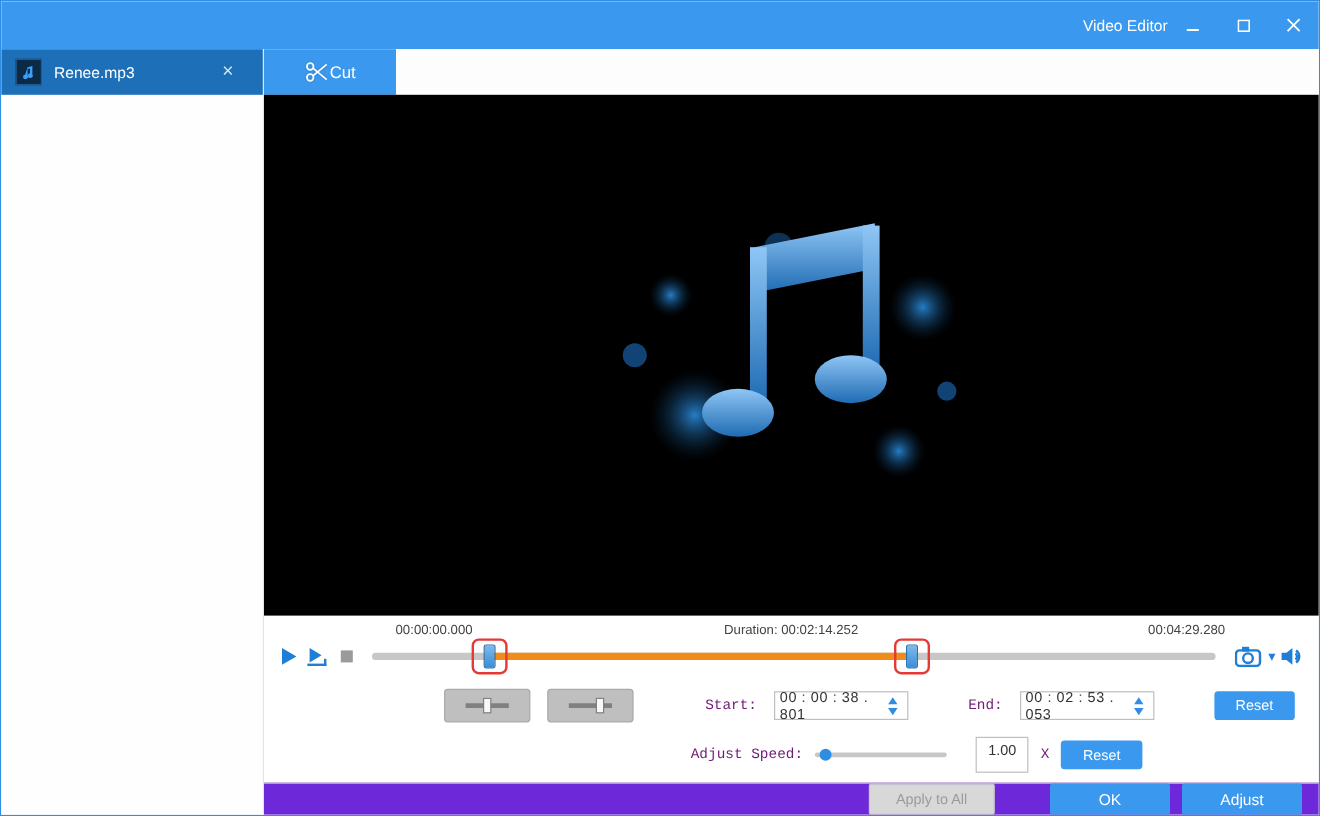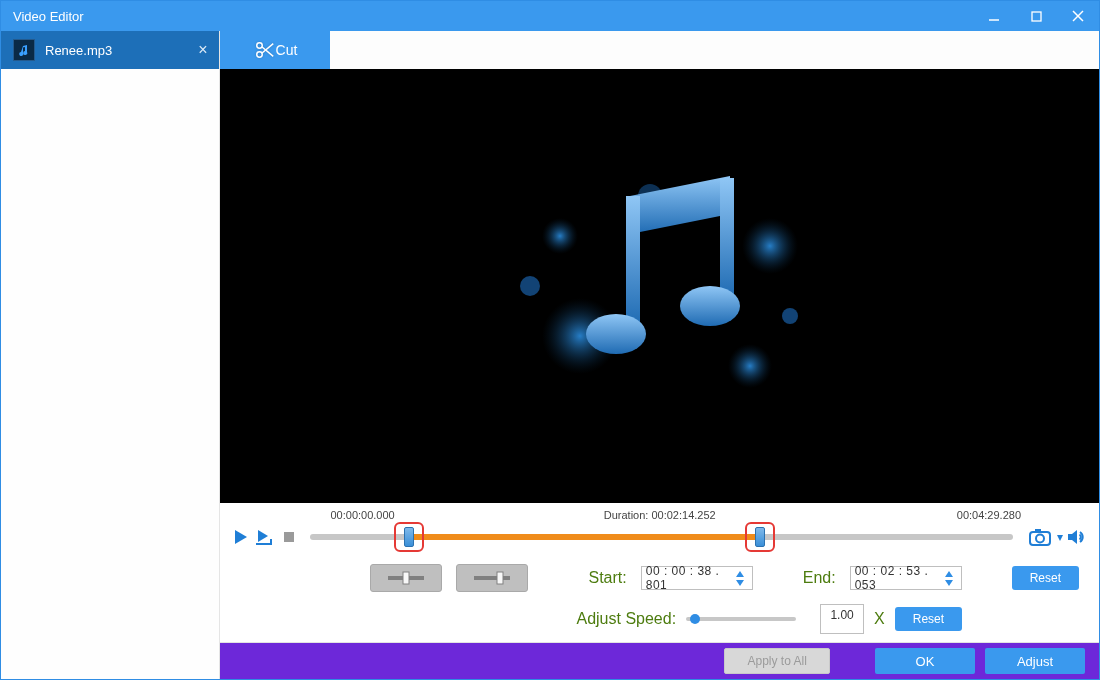--- a/index.html
+++ b/index.html
@@ -1,26 +1,26 @@
 <!DOCTYPE html>
 <html><head>
 <meta charset="utf-8">
 <style>
   html,body{margin:0;padding:0;font-family:"Segoe UI",Arial,sans-serif;font-size:12px;color:#333;background:#fff;}
   *{box-sizing:border-box;}
   .window{width:1100px;height:680px;border:1px solid #2f8de4;display:flex;flex-direction:column;overflow:hidden;}
   
-  .titlebar{height:30px;background:#3a99ee;display:flex;align-items:center;color:#fff;font-size:13px;padding:0 0 0 12px;}
+  .titlebar{height:40px;background:#3a99ee;display:flex;align-items:center;color:#fff;font-size:13px;padding:0 0 0 12px;text-align:right;}
   .titlebar .title{flex:1;}
   .winbtn{width:42px;height:30px;display:flex;align-items:center;justify-content:center;color:#fff;}
   
   .body{flex:1;display:flex;min-height:0;}
   
   .sidebar{width:244px;background:#fefefe;border-right:1px solid #e5e5e5;display:flex;flex-direction:column;}
-  .file-tab{height:38px;background:#1d6fb8;color:#fff;display:flex;align-items:center;padding:0 12px 0 12px;gap:10px;font-size:13px;}
+  .file-tab{height:38px;background:#1d6fb8;color:#fff;display:flex;align-items:center;padding:0 24px 0 12px;gap:10px;font-size:13px;}
   .file-tab .ficon{width:22px;height:22px;background:#0a2a46;border:1px solid #245a8d;display:flex;align-items:center;justify-content:center;}
   .file-tab .close{margin-left:auto;font-size:16px;color:#dbe9f6;}
   
   .main{flex:1;display:flex;flex-direction:column;background:#fff;}
   .toolbar{height:38px;background:#fdfdfd;display:flex;align-items:flex-start;}
   .tool-cut{width:110px;height:38px;background:#3a99ee;color:#fff;display:flex;align-items:center;justify-content:center;font-size:14px;font-weight:500;}
   .tool-cut svg{filter:drop-shadow(0 0 1px rgba(0,0,0,.2));}
   .preview{flex:0 0 434px;background:#000;position:relative;margin:0;overflow:hidden;}
   .music-art{position:absolute;left:50%;top:50%;transform:translate(-50%,-50%);}
   
@@ -35,21 +35,21 @@
   .track{position:absolute;left:0;right:0;top:50%;height:6px;margin-top:-3px;background:#c7c7c7;border-radius:3px;}
   .track-sel{position:absolute;top:50%;height:6px;margin-top:-3px;background:#f08c1a;border-radius:2px;}
   .handle-box{position:absolute;top:50%;margin-top:-15px;width:30px;height:30px;border:2px solid #e53935;border-radius:6px;display:flex;align-items:center;justify-content:center;}
   .handle-inner{width:10px;height:20px;background:linear-gradient(#7fb9ea,#3a8fd8);border:1px solid #2c72b0;border-radius:2px;}
   .cam-vol{display:flex;align-items:center;gap:4px;margin-left:4px;}
   
   .controls{padding:16px 20px 8px 20px;display:flex;flex-direction:column;gap:12px;}
   .row1{display:flex;align-items:center;gap:14px;}
   .grey-btn{width:72px;height:28px;background:#bfbfbf;border:1px solid #a9a9a9;border-radius:3px;display:flex;align-items:center;justify-content:center;}
   .grey-btn svg{opacity:.9;}
-  .lab{font-size:16px;color:#4d7c0f;}
+  .lab{font-size:12px;color:#701a75;font-family:Liberation Mono, monospace;}
   .time-input{width:112px;height:24px;border:1px solid #bfbfbf;display:flex;align-items:center;padding:0 4px;font-size:12px;font-family:inherit;background:#fff;}
   .time-input .val{flex:1;letter-spacing:.5px;}
   .spinner{width:14px;display:flex;flex-direction:column;gap:1px;}
   .spin{width:12px;height:8px;display:flex;align-items:center;justify-content:center;}
   .blue-btn{height:24px;padding:0 18px;background:#3a99ee;color:#fff;border:none;border-radius:3px;font-size:12px;display:flex;align-items:center;justify-content:center;}
   .row2{display:flex;align-items:center;gap:10px;}
   .speed-track{width:110px;height:4px;background:#c7c7c7;border-radius:2px;position:relative;}
   .speed-thumb{position:absolute;top:50%;margin-top:-5px;width:10px;height:10px;border-radius:50%;background:#2f8de4;}
   .speed-val{width:44px;height:30px;border:1px solid #bfbfbf;text-align:center;line-height:20px;font-size:12px;}
   

